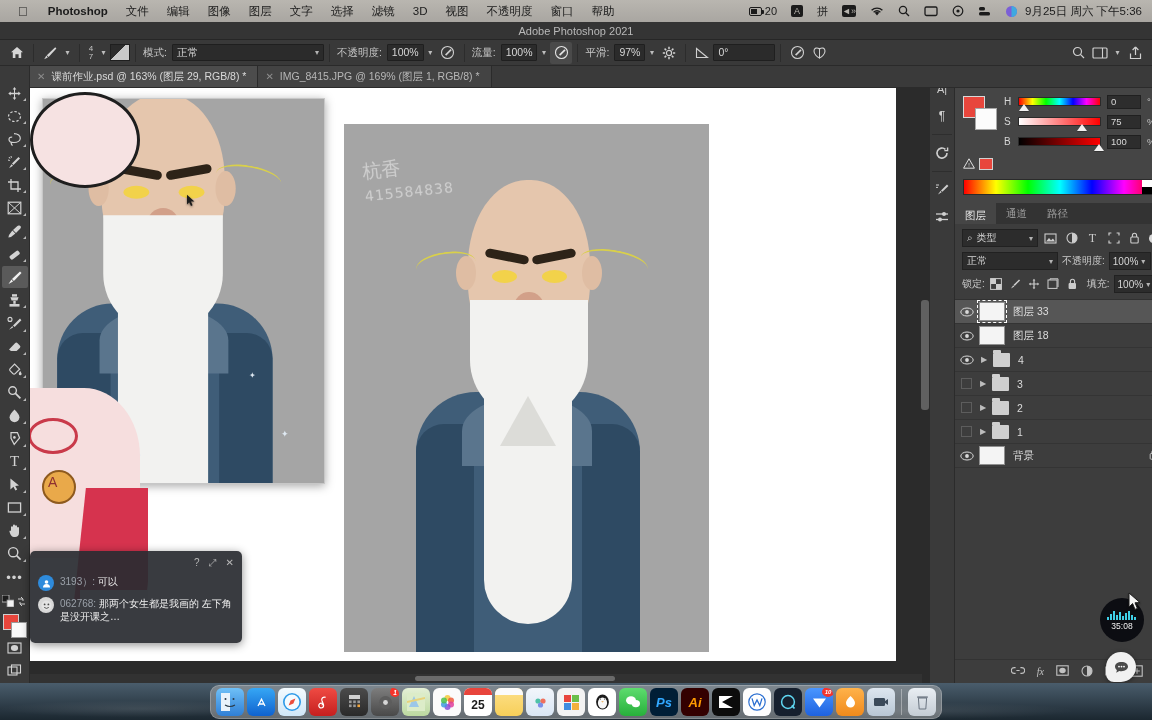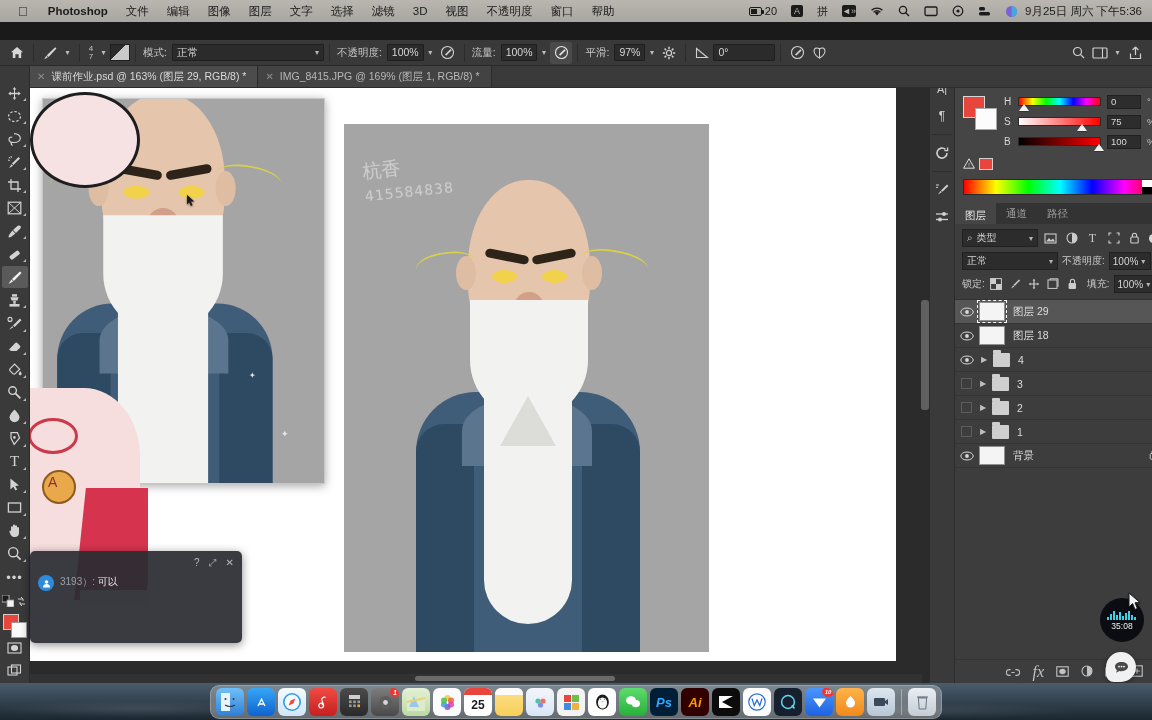--- a/index.html
+++ b/index.html
@@ -218,21 +218,21 @@
   .thumb-box.sel { outline: 1px dashed #ffffff; outline-offset: 1px; }
   .folder-ico { width:17px;height:14px;background:#cfcfcf;border-radius:1px;position:relative;flex:none;}
   .folder-ico::before{content:"";position:absolute;left:0;top:-3px;width:8px;height:3px;background:#cfcfcf;border-radius:1px 1px 0 0;}
   .lname { color:#dcdcdc; font-size:10.5px; margin-left:4px; white-space:nowrap;}
   .lockmark { margin-left:auto; color:#c2c2c2; font-size:10px; }
 
   .lp-bottom {
     height: 24px; display:flex; align-items:center; justify-content:flex-end; gap:12px;
     padding-right: 22px; background:#3d3d3d; border-top:1px solid #333;
   }
-  .lpb { color:#c2c2c2; font-size:16px; }
+  .lpb { color:#c2c2c2; font-size:10px; }
 
   
   .statusbar {
     position: absolute; left: 30px; bottom: 24px; width: 892px; height: 13px;
     background: #3c3c3c; display:flex; align-items:center; gap:0; z-index:24;
     border-top: 1px solid #2c2c2c;
   }
   .sb-zoom { color:#d2d2d2; font-size:9.5px; padding: 0 8px; }
   .sb-div { width:1px; height:10px; background:#555; }
   .sb-info { color:#cfcfcf; font-size:9.5px; padding: 0 8px; }
@@ -384,20 +384,23 @@
     </span>
     <span class="ri">
       <svg width="13" height="13" viewBox="0 0 13 13">
           <circle cx="6.5" cy="6.5" r="5.5" fill="#7b5fd6"></circle>
           <path d="M6.5 1 A5.5 5.5 0 0 1 6.5 12 Z" fill="#3fa9e0"></path>
         </svg>
     </span>
     <span class="date">9月25日 周六 下午5:36</span>
   </div>
 
+  <div class="ps-title">
+    <span>Adobe Photoshop 2021</span>
+  </div>
 
   <div class="optbar">
     <span class="opt-ico">
       <svg width="14" height="13" viewBox="0 0 14 13">
           <path d="M7 1 L13 6.2 H11.2 V12 H8.6 V8.3 H5.4 V12 H2.8 V6.2 H1 Z" fill="#d6d6d6"></path>
         </svg>
     </span>
     <span class="opt-div"></span>
     <span class="opt-ico">
       <svg width="16" height="16" viewBox="0 0 16 16">
@@ -931,21 +934,21 @@
 
         <div class="layerlist">
           <div class="layerrow selected">
             <span class="eye">
               <svg width="14" height="10" viewBox="0 0 14 10">
                   <ellipse cx="7" cy="5" rx="6.2" ry="4" stroke="#d9d9d9" stroke-width="1" fill="none"></ellipse>
                   <circle cx="7" cy="5" r="1.9" fill="#d9d9d9"></circle>
                 </svg>
             </span>
             <span class="thumb-box sel"></span>
-            <span class="lname">图层 29</span>
+            <span class="lname">图层 33</span>
           </div>
           <div class="layerrow">
             <span class="eye">
               <svg width="14" height="10" viewBox="0 0 14 10">
                   <ellipse cx="7" cy="5" rx="6.2" ry="4" stroke="#d9d9d9" stroke-width="1" fill="none"></ellipse>
                   <circle cx="7" cy="5" r="1.9" fill="#d9d9d9"></circle>
                 </svg>
             </span>
             <span class="thumb-box"></span>
             <span class="lname">图层 18</span>
@@ -1050,20 +1053,34 @@
         <svg width="9" height="9" viewBox="0 0 9 9">
             <circle cx="4.5" cy="3" r="1.8" fill="#fff"></circle>
             <path d="M1 8.4 a3.5 3.5 0 0 1 7 0 Z" fill="#fff"></path>
           </svg>
       </span>
       <span class="chat-text">
         <span class="chat-user">3193）:</span>
         <span class="chat-body">可以</span>
       </span>
     </div>
+    <div class="chat-msg">
+      <span class="avatar gray">
+        <svg width="11" height="11" viewBox="0 0 11 11">
+            <circle cx="5.5" cy="5.5" r="5" fill="#e4e4e4"></circle>
+            <circle cx="3.6" cy="4.4" r=".9" fill="#4a4a4a"></circle>
+            <circle cx="7.4" cy="4.4" r=".9" fill="#4a4a4a"></circle>
+            <path d="M3.2 7.4 q2.3 2 4.6 0" stroke="#4a4a4a" stroke-width=".9" fill="none"></path>
+          </svg>
+      </span>
+      <span class="chat-text">
+        <span class="chat-user">062768:</span>
+        <span class="chat-body">那两个女生都是我画的 左下角是没开课之…</span>
+      </span>
+    </div>
   </div>
 
   <div class="livewidget">
     <span class="wave">
       <i style="left:0px;height:3px"></i>
         <i style="left:3px;height:6px"></i>
         <i style="left:6px;height:9px"></i>
       <i style="left:9px;height:5px"></i>
         <i style="left:12px;height:8px"></i>
         <i style="left:15px;height:4px"></i>

